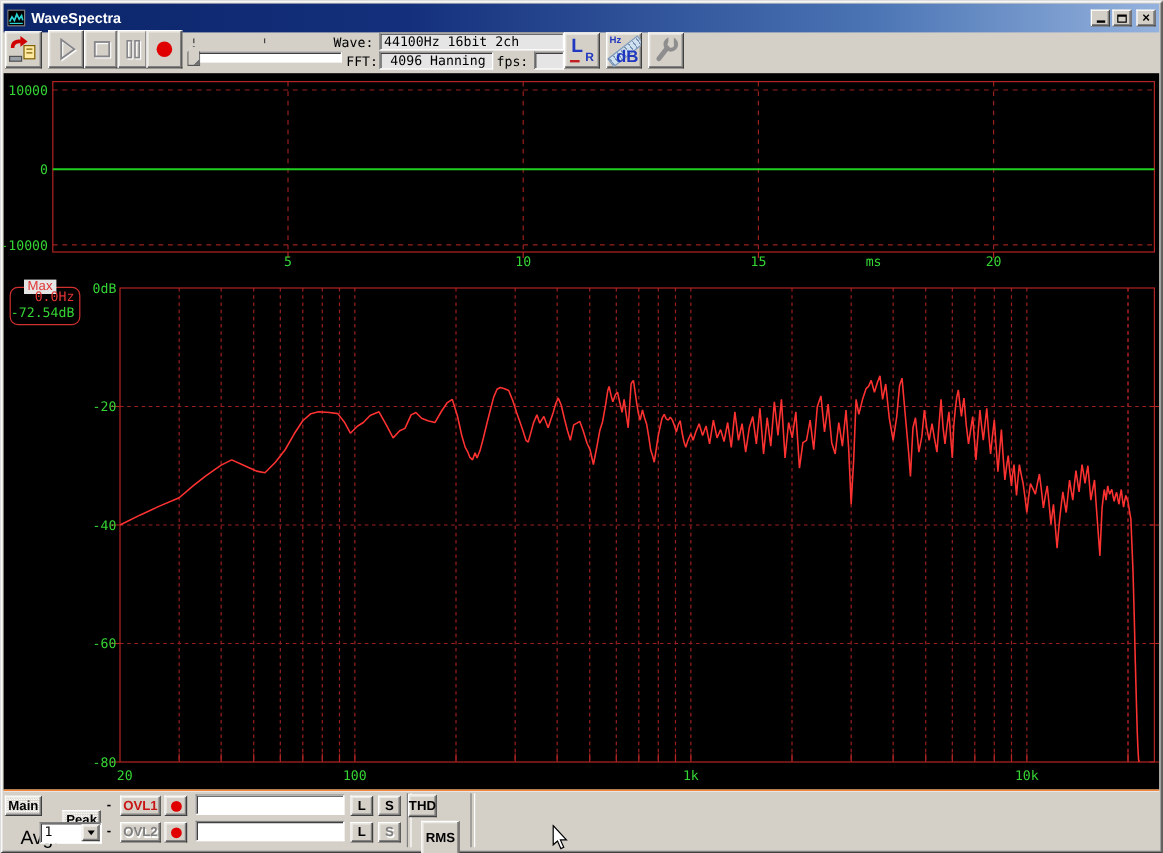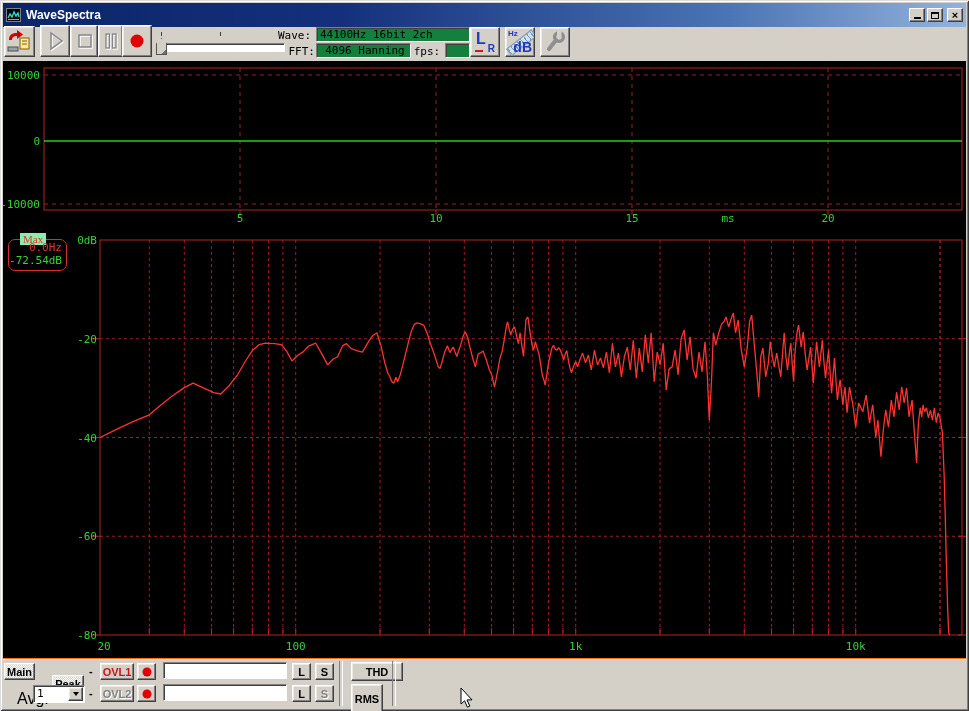--- a/index.html
+++ b/index.html
@@ -23,34 +23,34 @@
   
   .raised{background:#d4d0c8;border:1px solid;border-color:#fff #404040 #404040 #fff;
        box-shadow:inset -1px -1px 0 #808080,inset 1px 1px 0 #eceae5;box-sizing:border-box}
   .sunken{border:1px solid;border-color:#808080 #fff #fff #808080;
        box-shadow:inset 1px 1px 0 #404040;box-sizing:border-box}
   .abs{position:absolute}
   .checker{background-image:conic-gradient(#fff 25%,#d4d0c8 0 50%,#fff 0 75%,#d4d0c8 0);
        background-size:2px 2px}
   .tlabel{font-family:"DejaVu Sans Mono",monospace;font-size:11px;color:#000;line-height:13px}
   .fieldtxt{font-family:"DejaVu Sans Mono",monospace;font-size:11px;color:#000;
-       line-height:13px;padding-left:3px;background:#15803d;overflow:hidden;white-space:nowrap}
+       line-height:13px;padding-left:3px;background:#e5e5e5;overflow:hidden;white-space:nowrap}
   .btn-label{font-weight:bold;font-size:11px;color:#000;display:flex;
        align-items:center;justify-content:center;width:100%;height:100%}
   .disabled-text{color:#808080;text-shadow:1px 1px 0 #fff}
   .red-text{color:#c81616}
   .white-input{background:#fff;border:1px solid;border-color:#808080 #fff #fff #808080;
        box-shadow:inset 1px 1px 0 #404040;font-family:"DejaVu Sans Mono",monospace;
        font-size:11px;padding:0 3px;box-sizing:border-box}
   
   .chart-panel{position:absolute;left:3px;top:61px;width:963px;height:597px;background:#000}
   .max-box{position:absolute;left:5px;top:178px;width:57px;height:30px;
        border:1px solid #d03030;border-radius:7px}
-  .max-title{position:absolute;top:-7px;left:11px;background:#86efac;padding:0 3px;
-       color:#e03434;font-family:Liberation Serif, serif;font-size:11px}
+  .max-title{position:absolute;top:-7px;left:11px;background:#e5e5e5;padding:0 3px;
+       color:#e03434;font-family:Liberation Sans, sans-serif;font-size:11px}
   .max-val{position:absolute;right:4px;font-family:"DejaVu Sans Mono",monospace;
        font-size:11px;line-height:12px;white-space:nowrap}
   
   .bb{position:absolute;left:3px;top:658px;width:963px;height:50px;background:#d4d0c8;
       border-top:1px solid #f97316;box-shadow:inset 0 1px 0 #e8e8e8;box-sizing:border-box}
   .groove{position:absolute;width:2px;border-left:1px solid #808080;border-right:1px solid #fff}
   .dotbtn svg{display:block;margin:auto}
   .combo-arrow{position:absolute;right:1px;top:1px;width:15px;height:14px;
       display:flex;align-items:center;justify-content:center}
   .tri-down{width:0;height:0;border-left:3px solid transparent;
@@ -306,21 +306,21 @@
     </div>
     <input class="white-input abs" style="left: 160px; top: 25px; width: 124px; height: 17px;" value="">
     <div class="raised abs" style="left:289px;top:26px;width:19px;height:17px">
         <span class="btn-label">L</span>
       </div>
     <div class="raised abs" style="left:312px;top:26px;width:19px;height:17px">
         <span class="btn-label disabled-text">S</span>
       </div>
 
     <div class="groove" style="left:336px;top:2px;height:45px"></div>
-    <div class="raised abs" style="left:348px;top:3px;width:52px;height:19px">
+    <div class="raised abs" style="left:337px;top:3px;width:24px;height:19px">
         <span class="btn-label">THD</span>
       </div>
     <div class="raised abs" style="left:348px;top:25px;width:32px;height:29px">
         <span class="btn-label">RMS</span>
       </div>
     <div class="groove" style="left:389px;top:2px;height:45px"></div>
   </div>
 
   <svg class="cursor" width="18" height="24">
     <path d="M5 1 L5 17 L8.6 13.8 L11.4 20.2 L13.8 19.1 L11 12.9 L16 12.9 Z" fill="#fff" stroke="#000" stroke-width="1"></path>

